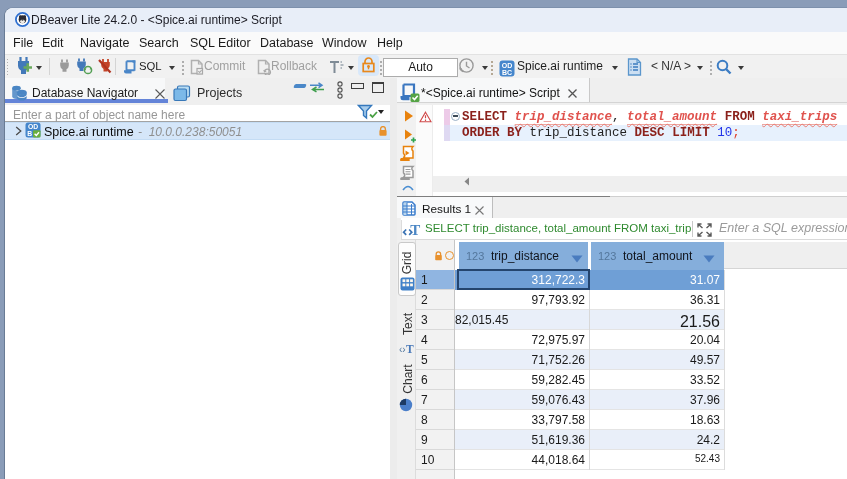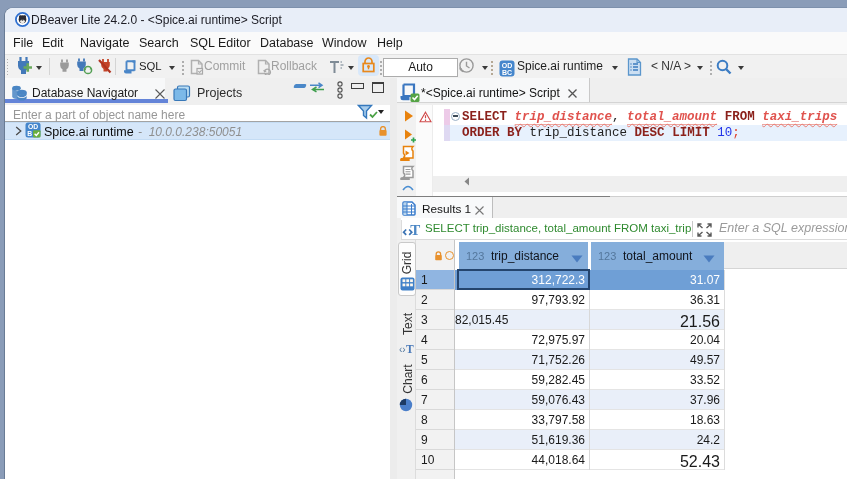--- a/index.html
+++ b/index.html
@@ -386,19 +386,19 @@
     <div class="abs" style="left:411px;top:422px;width:38px;height:20px;background:#f2f2f2;border-bottom:1px solid #d9d9d9"></div>
     <div class="abs" style="left:416px;top:425px;font-size:12px;color:#1a1a1a">9</div>
     <div class="abs" style="left:450px;top:422px;width:269px;height:20px;background:#e9eff9"></div>
     <div class="abs" style="left:450px;top:441px;width:269px;height:1px;background:#e4e4e4"></div>
     <div class="abs" style="left:450px;top:425px;width:130px;text-align:right;font-size:12px;color:#1a1a1a">51,619.36</div>
     <div class="abs" style="left:584px;top:425px;width:131px;text-align:right;font-size:12px;color:#1a1a1a">24.2</div>
     <div class="abs" style="left:411px;top:442px;width:38px;height:20px;background:#f2f2f2;border-bottom:1px solid #d9d9d9"></div>
     <div class="abs" style="left:416px;top:445px;font-size:12px;color:#1a1a1a">10</div>
     <div class="abs" style="left:450px;top:461px;width:269px;height:1px;background:#e4e4e4"></div>
     <div class="abs" style="left:450px;top:445px;width:130px;text-align:right;font-size:12px;color:#1a1a1a">44,018.64</div>
-    <div class="abs" style="left:584px;top:445px;width:131px;text-align:right;font-size:16px;color:#1a1a1a">52.43</div>
+    <div class="abs" style="left:584px;top:445px;width:131px;text-align:right;font-size:10px;color:#1a1a1a">52.43</div>
     <div class="abs" style="left:584px;top:262px;width:1px;height:200px;background:#d8d8d8"></div>
     <div class="abs" style="left:719px;top:262px;width:1px;height:200px;background:#dcdcdc"></div>
     <div class="abs" style="left:452px;top:261px;width:133px;height:21px;border:2px solid #24456e"></div>
     </div>
   </div>
 </div>
 
 </body></html>

